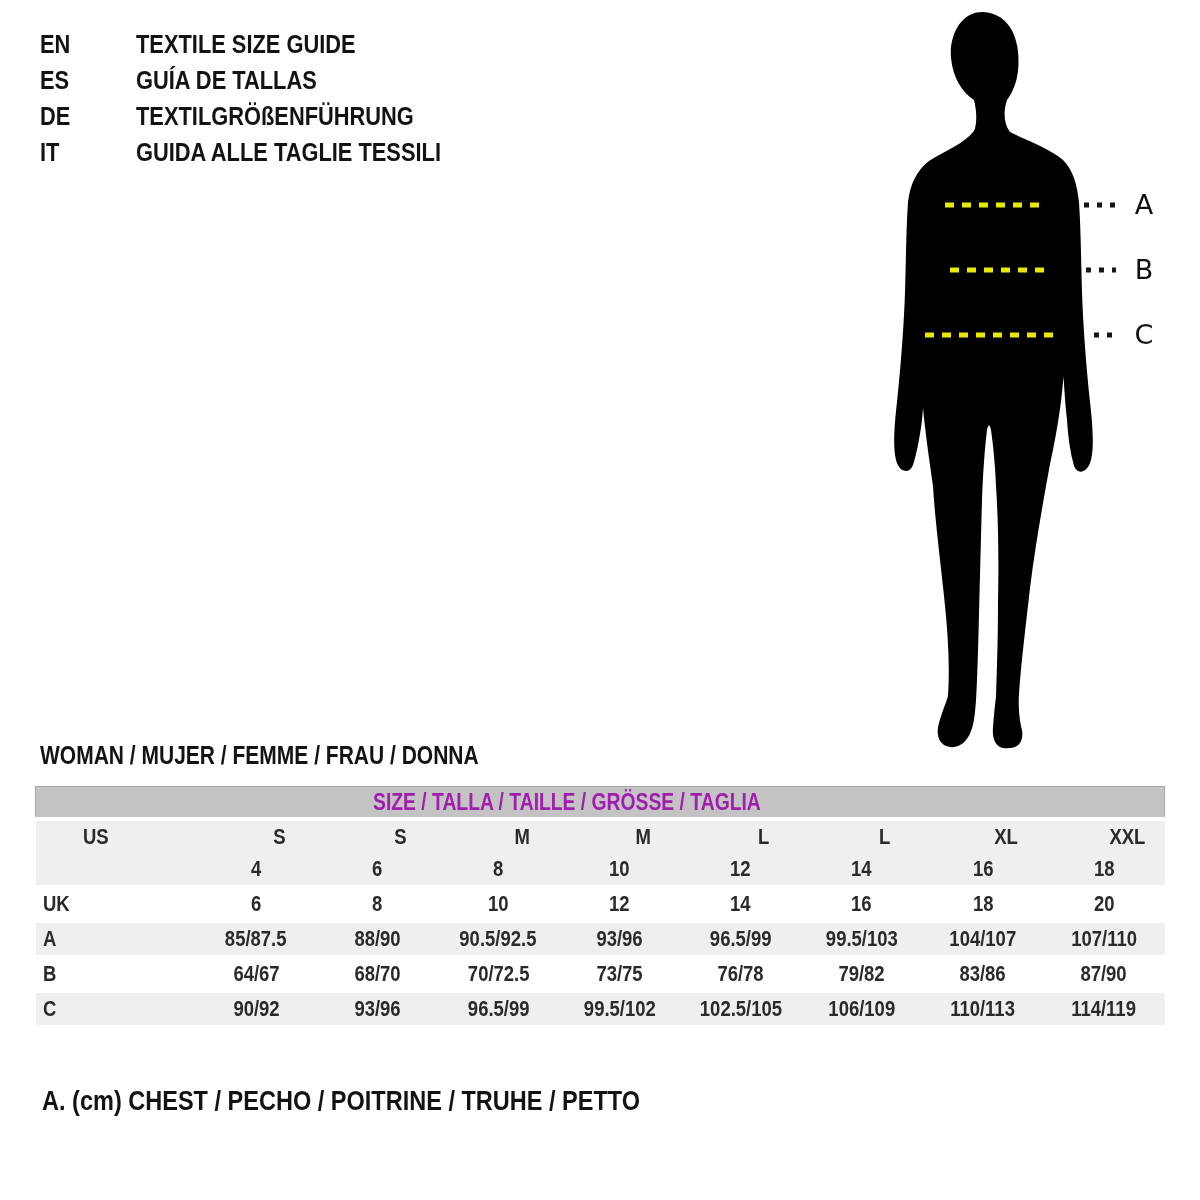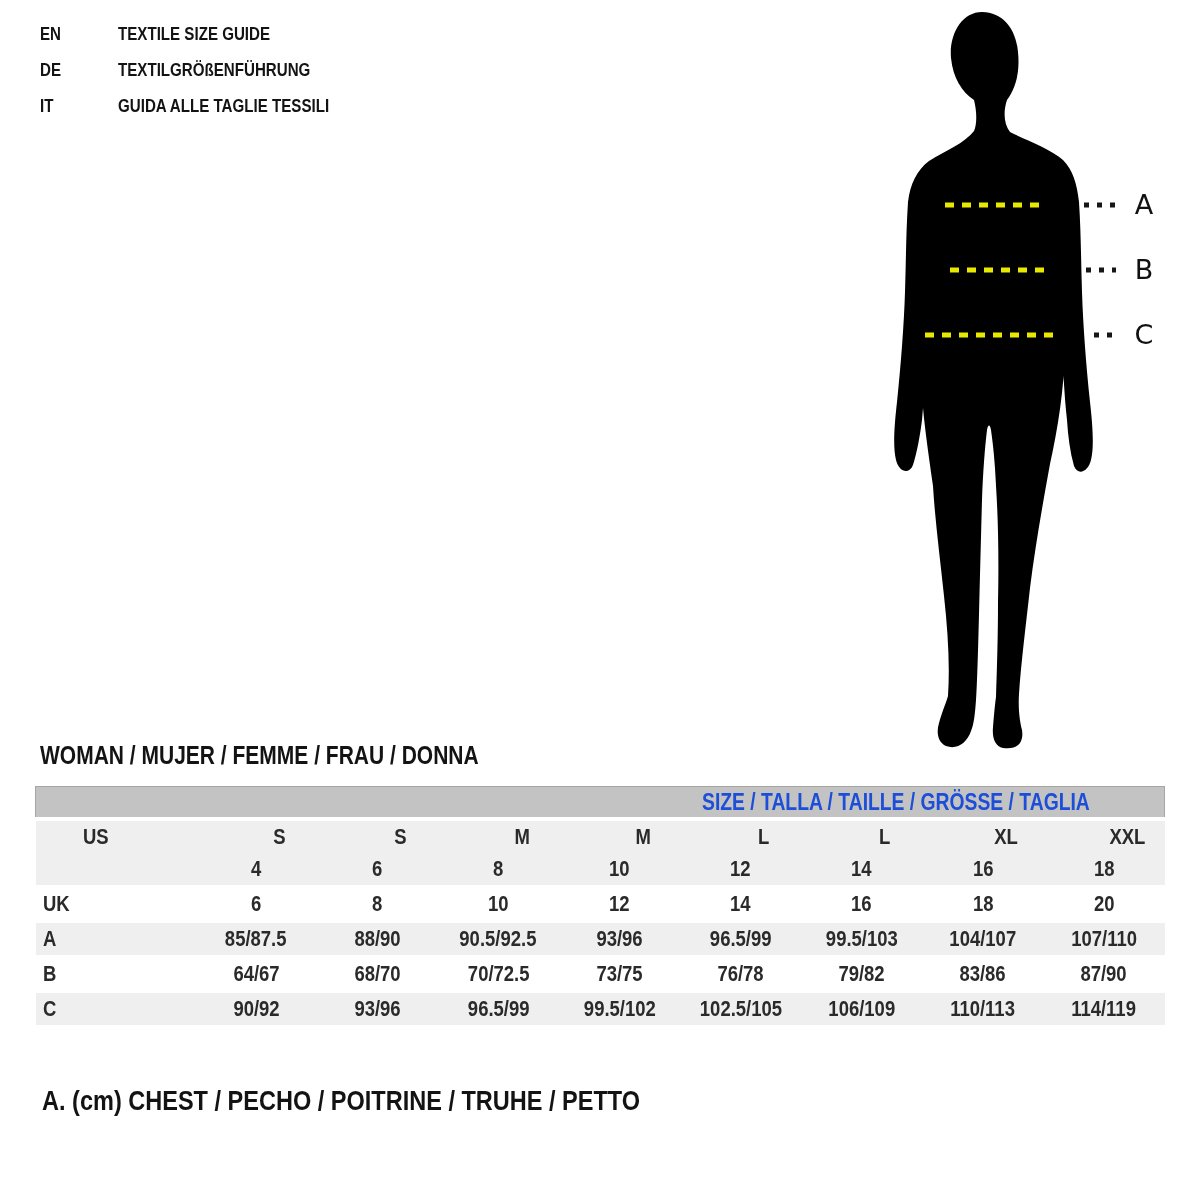--- a/index.html
+++ b/index.html
@@ -3,55 +3,59 @@
 <meta charset="utf-8">
 <style>
   html,body{margin:0;padding:0;background:#fff;}
   .page{position:relative;width:1200px;height:1200px;background:#fff;overflow:hidden;
         font-family:"Liberation Sans",sans-serif;color:#111;}
   .cond{display:inline-block;transform:scaleX(0.84);transform-origin:0 50%;white-space:nowrap;}
   .condc{display:inline-block;transform:scaleX(0.84);transform-origin:50% 50%;white-space:nowrap;}
 
   
   .lang-block{position:absolute;left:40px;top:24px;}
-  .lang-row{height:36px;display:flex;align-items:flex-start;font-size:18px;font-weight:bold;color:#131313;}
+  .lang-row{height:36px;display:flex;align-items:flex-end;font-size:26px;font-weight:bold;color:#131313;gap:18px;}
   .lang-code{width:78px;flex:0 0 78px;}
 
   
   .figure{position:absolute;left:850px;top:0;width:350px;height:760px;}
   .figure svg{position:absolute;left:0;top:0;}
   .fig-label{position:absolute;left:272px;width:44px;height:30px;line-height:30px;text-align:center;
              font-family:"DejaVu Sans",sans-serif;font-size:27px;color:#111;}
 
   
   .gender-heading{position:absolute;left:40px;top:733px;font-size:25px;font-weight:bold;color:#131313;margin-top:8px;}
 
   
   .size-table{position:absolute;left:35px;top:786px;width:1130px;border-collapse:collapse;table-layout:fixed;}
   .size-table td{height:32px;padding:0;font-size:22px;font-weight:bold;color:#2a2a2a;text-align:center;overflow:hidden;}
   .size-table td.label-cell{text-align:left;padding-left:7px;}
   .size-table tr.head td{background:#c3c3c3;border:1px solid #a6a6a6;border-bottom:4px solid #fff;
-                         text-align:right;padding-left:7px;height:30px;font-size:23px;color:#1d4ed8;}
+                         text-align:center;padding-left:7px;height:30px;font-size:23px;color:#a21caf;}
   .size-table tr.gray td{background:#efefef;border-top:3px solid #fff;border-bottom:3px solid #fff;}
   .size-table tr.gray-top td{background:#efefef;border-top:3px solid #fff;padding-left:47px;}
   .size-table tr.gray-bottom td{background:#efefef;border-bottom:3px solid #fff;}
 
   
   .legend{position:absolute;left:42px;top:1084px;}
   .legend-row{height:34px;display:flex;align-items:center;font-size:28px;font-weight:bold;color:#131313;}
 </style>
 </head>
 <body>
 
 <div class="page">
 
   <div class="lang-block">
     <div class="lang-row">
       <span class="lang-code"><span class="cond">EN</span></span>
       <span class="cond">TEXTILE SIZE GUIDE</span>
+    </div>
+    <div class="lang-row">
+      <span class="lang-code"><span class="cond">ES</span></span>
+      <span class="cond">GUÍA DE TALLAS</span>
     </div>
     <div class="lang-row">
       <span class="lang-code"><span class="cond">DE</span></span>
       <span class="cond">TEXTILGRÖßENFÜHRUNG</span>
     </div>
     <div class="lang-row">
       <span class="lang-code"><span class="cond">IT</span></span>
       <span class="cond">GUIDA ALLE TAGLIE TESSILI</span>
     </div>
   </div>

